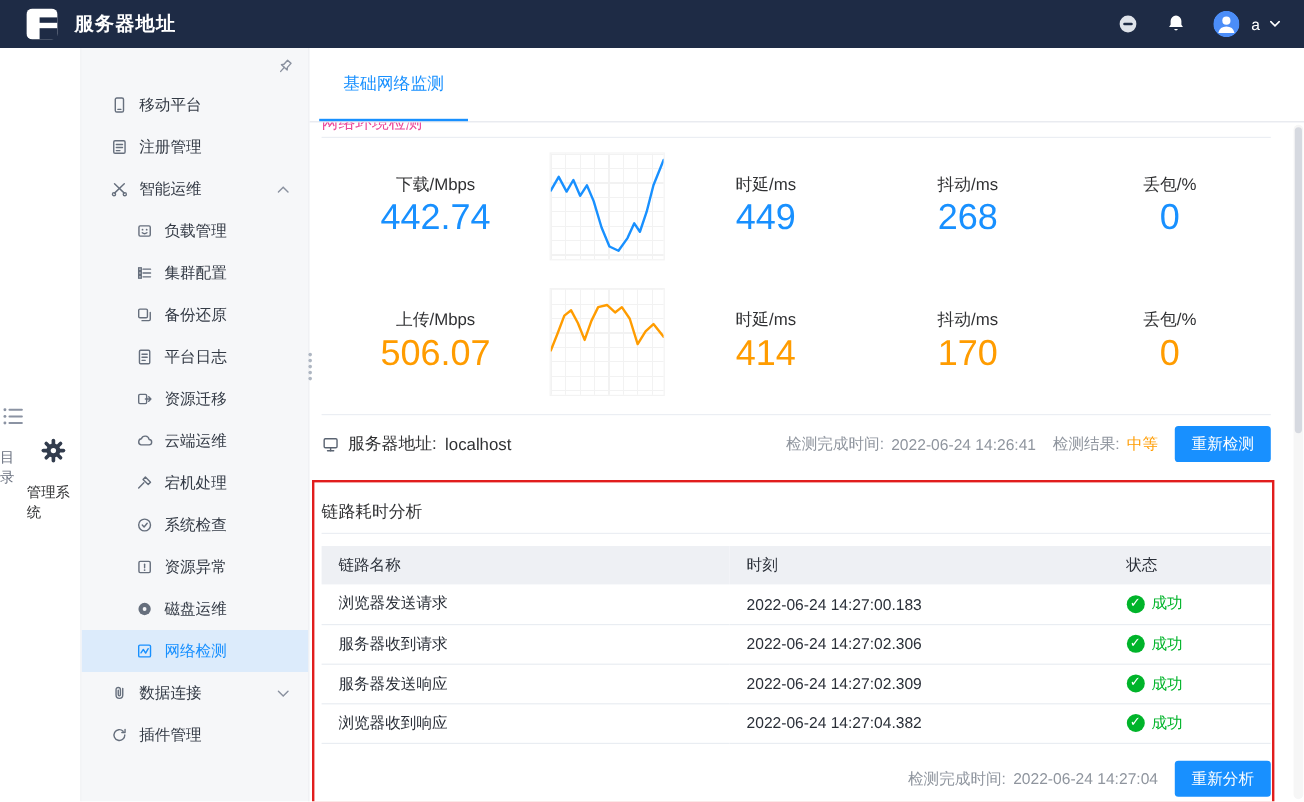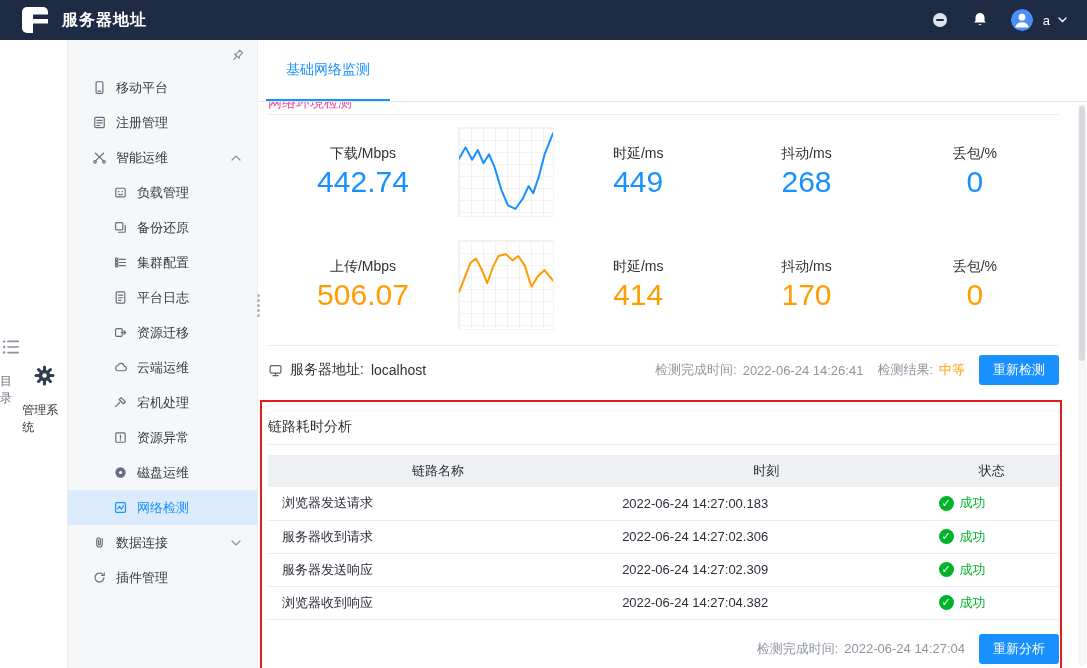--- a/index.html
+++ b/index.html
@@ -64,21 +64,21 @@
   .server-left { display:flex; align-items:center; gap:7px; font-size:14px; color:#303133; }
   .srv-ic { width:15px; height:15px; color:#5b6472; }
   .server-right { margin-left:auto; display:flex; align-items:center; gap:6px; font-size:13px; color:#8f959e; }
   .result-val { color:#ff9c00; margin-right:8px; }
   .btn { background:#1890ff; color:#fff; border:none; border-radius:3px; font-size:13px;
     padding:6px 14px; cursor:pointer; font-family:inherit; }
 
   .link-section { margin-top:14px; padding-top:10px; }
   .link-title { font-size:14px; color:#303133; margin-bottom:8px; }
   table.links { width:100%; border-collapse:collapse; table-layout:fixed; font-size:13px; margin-top:10px; }
-  table.links th { background:#eef0f4; text-align:center; font-weight:normal; color:#2a2f38; height:32px; padding:0 14px; }
+  table.links th { background:#eef0f4; text-align:left; font-weight:normal; color:#2a2f38; height:32px; padding:0 14px; }
   table.links td { height:33px; padding:0 14px; border-bottom:1px solid #e9edf2; color:#2a2f38; }
   .col-name { width:43%; } .col-time { width:40%; } .col-status { width:17%; }
   .status-cell { display:flex; align-items:center; gap:6px; color:#00b42a; }
   .ok-ic { width:15px; height:15px; border-radius:50%; background:#00b42a; color:#fff; font-size:11px;
     line-height:15px; text-align:center; flex:none; }
   .link-footer { display:flex; align-items:center; justify-content:flex-end; gap:6px;
     padding:14px 0 16px; font-size:13px; color:#8f959e; }
   .link-footer .btn { margin-left:8px; }
 
   .annotation-box { position:absolute; left:2px; top:298px; width:802px; height:270px;
@@ -208,42 +208,42 @@
             <circle cx="5.4" cy="6" r="0.7" fill="currentColor" stroke="none"></circle>
             <circle cx="8.6" cy="6" r="0.7" fill="currentColor" stroke="none"></circle>
             <path d="M5.2 8.4 q1.8 1.4 3.6 0"></path>
           </g>
         </svg>
       <span>负载管理</span>
     </div>
     <div class="menu-item sub">
       <svg class="mi" viewBox="0 0 14 14">
           <g fill="none" stroke="currentColor" stroke-width="1.1" stroke-linecap="round">
-            <rect x="2.4" y="2.4" width="6.8" height="6.8" rx="1"></rect>
-            <path d="M5 11.4 h5.4 a1 1 0 0 0 1 -1 V5"></path>
-          </g>
-        </svg>
-      <span>备份还原</span>
-    </div>
-    <div class="menu-item sub">
-      <svg class="mi" viewBox="0 0 14 14">
-          <g fill="none" stroke="currentColor" stroke-width="1.1" stroke-linecap="round">
             <rect x="2.4" y="3" width="2" height="2"></rect>
             <line x1="5.8" y1="4" x2="11.6" y2="4"></line>
             <rect x="2.4" y="6" width="2" height="2"></rect>
             <line x1="5.8" y1="7" x2="11.6" y2="7"></line>
             <rect x="2.4" y="9" width="2" height="2"></rect>
             <line x1="5.8" y1="10" x2="11.6" y2="10"></line>
           </g>
         </svg>
       <span>集群配置</span>
     </div>
     <div class="menu-item sub">
       <svg class="mi" viewBox="0 0 14 14">
           <g fill="none" stroke="currentColor" stroke-width="1.1" stroke-linecap="round">
+            <rect x="2.4" y="2.4" width="6.8" height="6.8" rx="1"></rect>
+            <path d="M5 11.4 h5.4 a1 1 0 0 0 1 -1 V5"></path>
+          </g>
+        </svg>
+      <span>备份还原</span>
+    </div>
+    <div class="menu-item sub">
+      <svg class="mi" viewBox="0 0 14 14">
+          <g fill="none" stroke="currentColor" stroke-width="1.1" stroke-linecap="round">
             <rect x="3" y="1.8" width="8" height="10.4" rx="1"></rect>
             <line x1="5" y1="4.8" x2="9" y2="4.8"></line>
             <line x1="5" y1="7.2" x2="9" y2="7.2"></line>
             <line x1="5" y1="9.6" x2="7.5" y2="9.6"></line>
           </g>
         </svg>
       <span>平台日志</span>
     </div>
     <div class="menu-item sub">
       <svg class="mi" viewBox="0 0 14 14">
@@ -263,20 +263,29 @@
       <span>云端运维</span>
     </div>
     <div class="menu-item sub">
       <svg class="mi" viewBox="0 0 14 14">
           <g fill="none" stroke="currentColor" stroke-width="1.1" stroke-linecap="round" stroke-linejoin="round">
             <path d="M7.6 2.4 l4 4 -1.8 1.8 -4 -4 z"></path>
             <line x1="6.4" y1="6.8" x2="2.4" y2="10.8"></line>
           </g>
         </svg>
       <span>宕机处理</span>
+    </div>
+    <div class="menu-item sub">
+      <svg class="mi" viewBox="0 0 14 14">
+          <g fill="none" stroke="currentColor" stroke-width="1.1" stroke-linecap="round" stroke-linejoin="round">
+            <circle cx="7" cy="7" r="4.6"></circle>
+            <path d="M5.2 7 l1.4 1.5 2.4 -2.8"></path>
+          </g>
+        </svg>
+      <span>系统检查</span>
     </div>
     <div class="menu-item sub">
       <svg class="mi" viewBox="0 0 14 14">
           <g fill="none" stroke="currentColor" stroke-width="1.1" stroke-linecap="round">
             <rect x="2.6" y="2.6" width="8.8" height="8.8" rx="1"></rect>
             <line x1="7" y1="4.8" x2="7" y2="7.6"></line>
             <circle cx="7" cy="9.4" r="0.7" fill="currentColor" stroke="none"></circle>
           </g>
         </svg>
       <span>资源异常</span>

